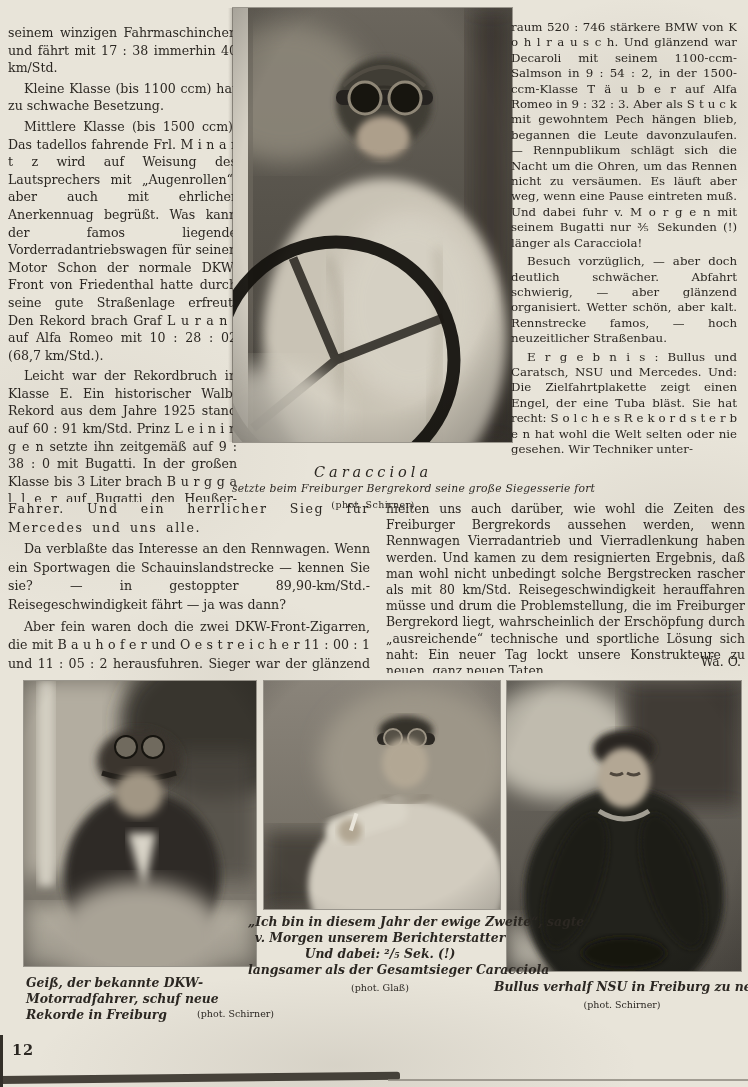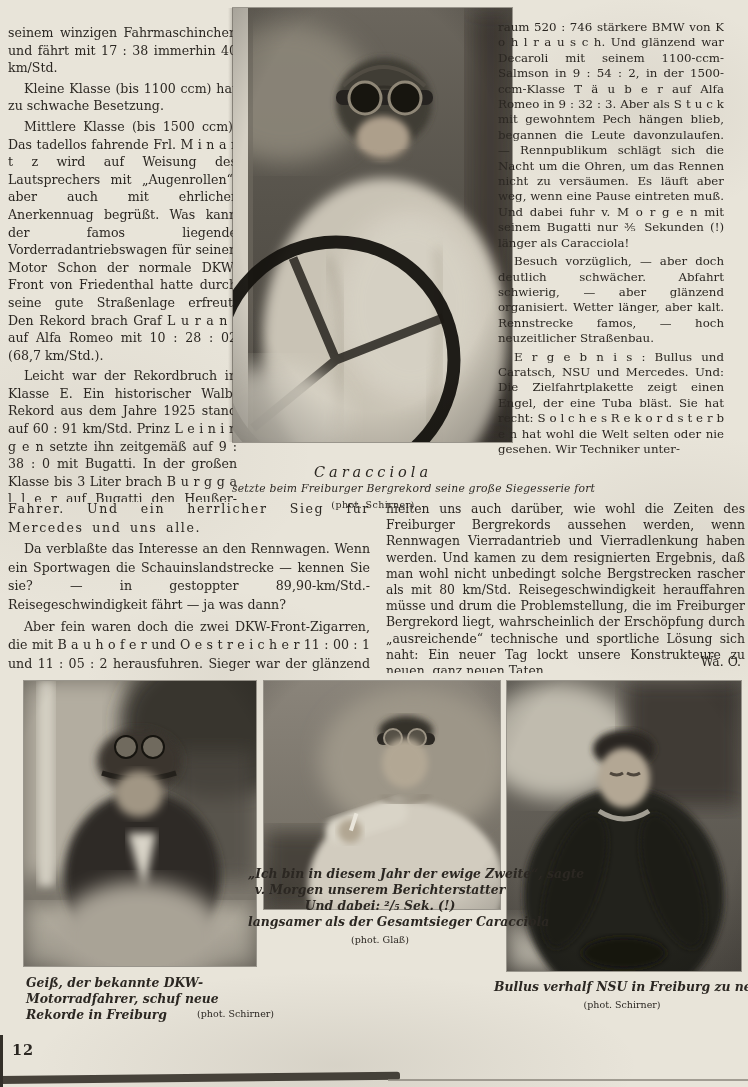--- a/index.html
+++ b/index.html
@@ -16,21 +16,21 @@
       radial-gradient(ellipse 320px 220px at 12% 42%, rgba(108,98,82,.08), transparent 70%),
       radial-gradient(ellipse 260px 190px at 92% 52%, rgba(108,98,82,.10), transparent 70%),
       radial-gradient(ellipse 200px 120px at 30% 62%, rgba(108,98,82,.07), transparent 70%),
       radial-gradient(ellipse 420px 130px at 45% 98%, rgba(92,84,70,.12), transparent 72%);
   }
   .col{position:absolute;text-align:justify;}
   .col p{margin:0 0 3px 0;}
   p.ind{text-indent:16px;}
   .narrowL{left:8px;top:24px;width:229px;height:478px;overflow:hidden;
            font-size:12.6px;line-height:17.6px;}
-  .narrowR{left:498px;top:20px;width:226px;height:488px;overflow:hidden;
+  .narrowR{left:511px;top:20px;width:226px;height:488px;overflow:hidden;
            font-size:11.8px;line-height:15.4px;}
   .wideL{left:8px;top:500px;width:362px;height:176px;overflow:hidden;
          font-size:12.6px;line-height:18.6px;}
   .wideR{left:386px;top:501px;width:359px;height:172px;overflow:hidden;
          font-size:12.4px;line-height:16.2px;}
   .spaced{letter-spacing:1.6px;word-spacing:3px;}
   .heading{font-weight:bold;text-align:center;margin:8px 0 5px 0;font-size:12.4px;}
   .sigwrap{position:relative;}
   .sig{position:absolute;right:4px;bottom:3px;font-size:12.4px;}
   .photo{position:absolute;outline:1px solid rgba(58,53,46,.45);background:#5a564e;}
@@ -113,21 +113,21 @@
   <div class="gutter-shadow"></div>
 
   <div class="caption-main">
     <div class="cap-title">Caracciola</div>
     <div class="cap-sub">setzte beim Freiburger Bergrekord seine große Siegesserie fort</div>
     <div class="cap-credit">(phot. Schirner)</div>
   </div>
 
   <div class="col narrowR">
     <p>raum 520 : 746 stärkere BMW von K o h l r a u s c h. Und glänzend war Decaroli mit seinem 1100-ccm-Salmson in 9 : 54 : 2, in der 1500-ccm-Klasse T ä u b e r auf Alfa Romeo in 9 : 32 : 3. Aber als S t u c k mit gewohntem Pech hängen blieb, begannen die Leute davonzulaufen. — Rennpublikum schlägt sich die Nacht um die Ohren, um das Rennen nicht zu versäumen. Es läuft aber weg, wenn eine Pause eintreten muß. Und dabei fuhr v. M o r g e n mit seinem Bugatti nur ⅗ Sekunden (!) länger als Caracciola!</p>
-    <p class="ind">Besuch vorzüglich, — aber doch deutlich schwächer. Abfahrt schwierig, — aber glänzend organisiert. Wetter länger, aber kalt. Rennstrecke famos, — hoch neuzeitlicher Straßenbau.</p>
+    <p class="ind">Besuch vorzüglich, — aber doch deutlich schwächer. Abfahrt schwierig, — aber glänzend organisiert. Wetter schön, aber kalt. Rennstrecke famos, — hoch neuzeitlicher Straßenbau.</p>
     <p class="ind">E r g e b n i s : Bullus und Caratsch, NSU und Mercedes. Und: Die Zielfahrtplakette zeigt einen Engel, der eine Tuba bläst. Sie hat recht: S o l c h e s R e k o r d s t e r b e n hat wohl die Welt selten oder nie gesehen. Wir Techniker unter-</p>
   </div>
 
   <div class="col wideL">
     <p class="spaced">Fahrer. Und ein herrlicher Sieg für Mercedes und uns alle.</p>
     <p class="ind">Da verblaßte das Interesse an den Rennwagen. Wenn ein Sportwagen die Schauinslandstrecke — kennen Sie sie? — in gestoppter 89,90-km/Std.-Reisegeschwindigkeit fährt — ja was dann?</p>
     <p class="ind">Aber fein waren doch die zwei DKW-Front-Zigarren, die mit B a u h o f e r und O e s t r e i c h e r 11 : 00 : 1 und 11 : 05 : 2 herausfuhren. Sieger war der glänzend gefahrene, aber im Hub-</p>
   </div>
 
   <div class="col wideR sigwrap">
@@ -234,21 +234,21 @@
       <path d="M92,130 Q117,146 142,130" stroke="#d8d3c6" stroke-width="5" fill="none" opacity="0.7"></path>
       <rect width="234" height="290" fill="url(#p3-vig)"></rect>
     </svg>
   </div>
 
   <div class="bcap sigwrap" style="left:26px;top:975px;width:248px;">
     <span>Geiß, der bekannte DKW-Motorradfahrer, schuf neue Rekorde in Freiburg</span>
     <span class="credit-abs">(phot. Schirner)</span>
   </div>
 
-  <div class="bcap bcap-center" style="left:248px;top:866px;width:264px;">
+  <div class="bcap bcap-center" style="left:248px;top:914px;width:264px;">
     <div>„Ich bin in diesem Jahr der ewige Zweite“, sagte</div>
     <div>v. Morgen unserem  Berichterstatter</div>
     <div>Und dabei: ²/₅ Sek. (!)</div>
     <div>langsamer als der Gesamtsieger Caracciola</div>
     <div class="credit-line">(phot. Glaß)</div>
   </div>
 
   <div class="bcap bcap-center" style="left:494px;top:979px;width:256px;">
     <div>Bullus verhalf NSU in Freiburg zu neuen Siegen</div>
     <div class="credit-line">(phot. Schirner)</div>

